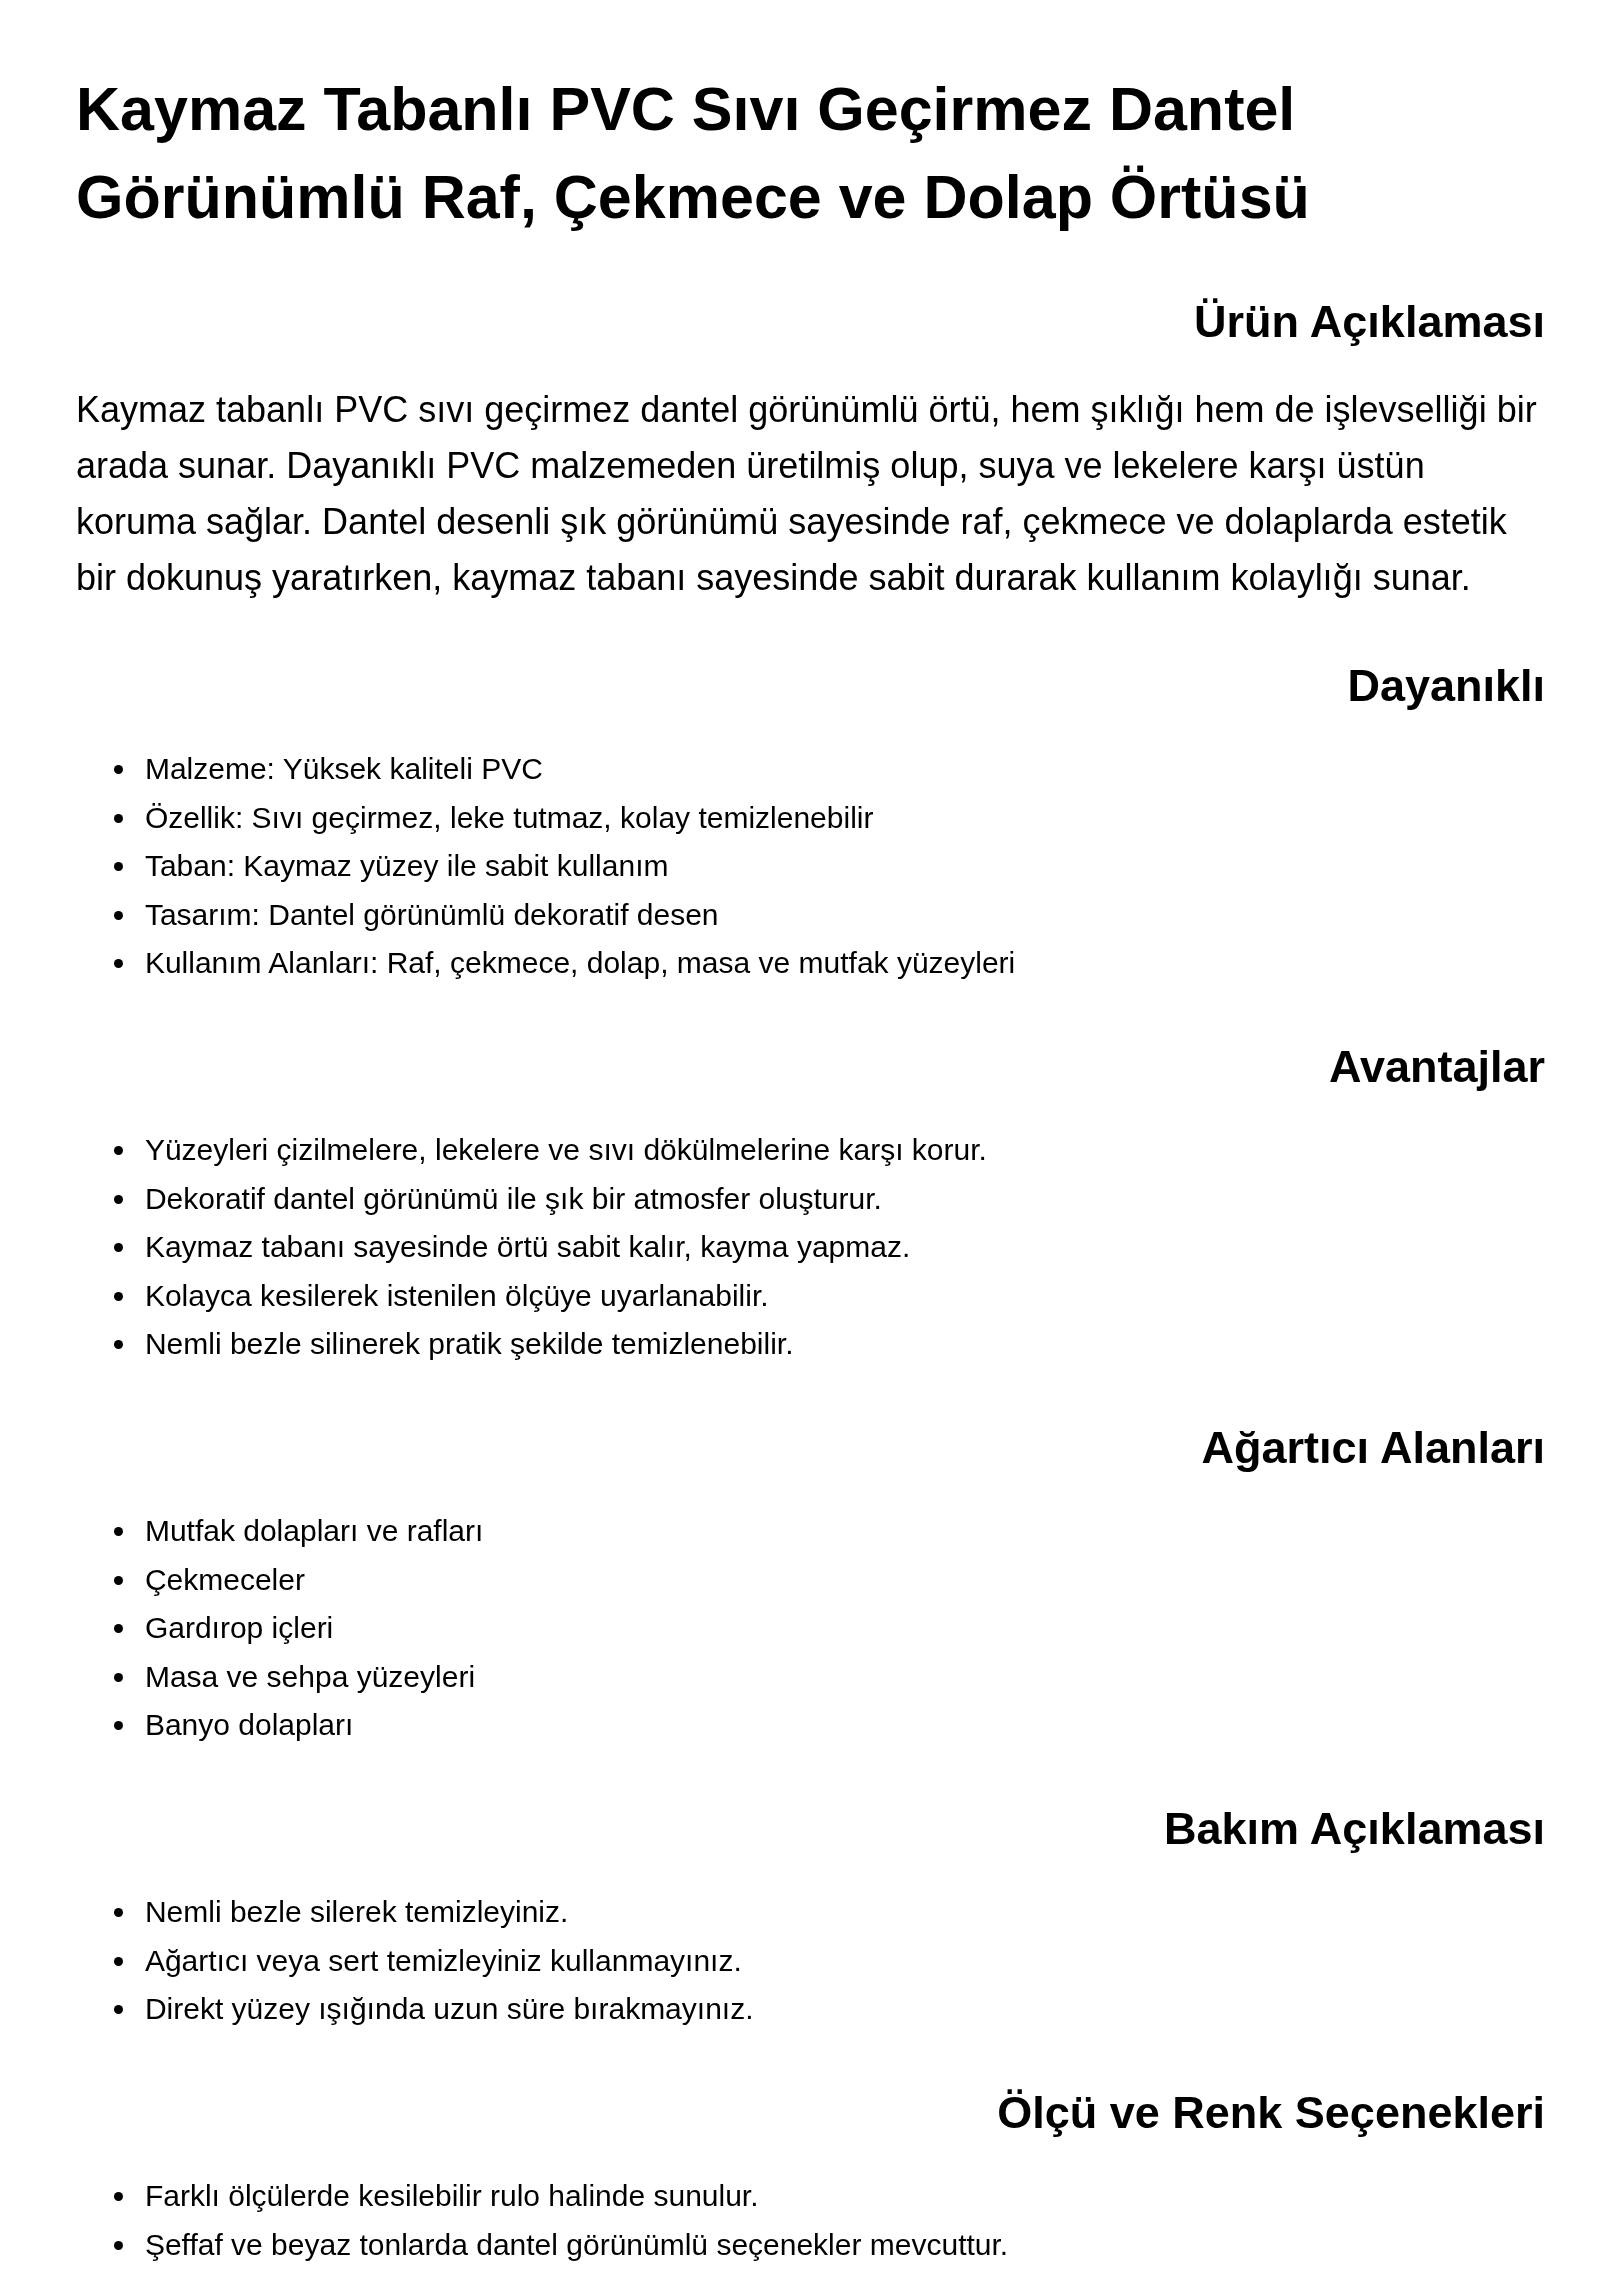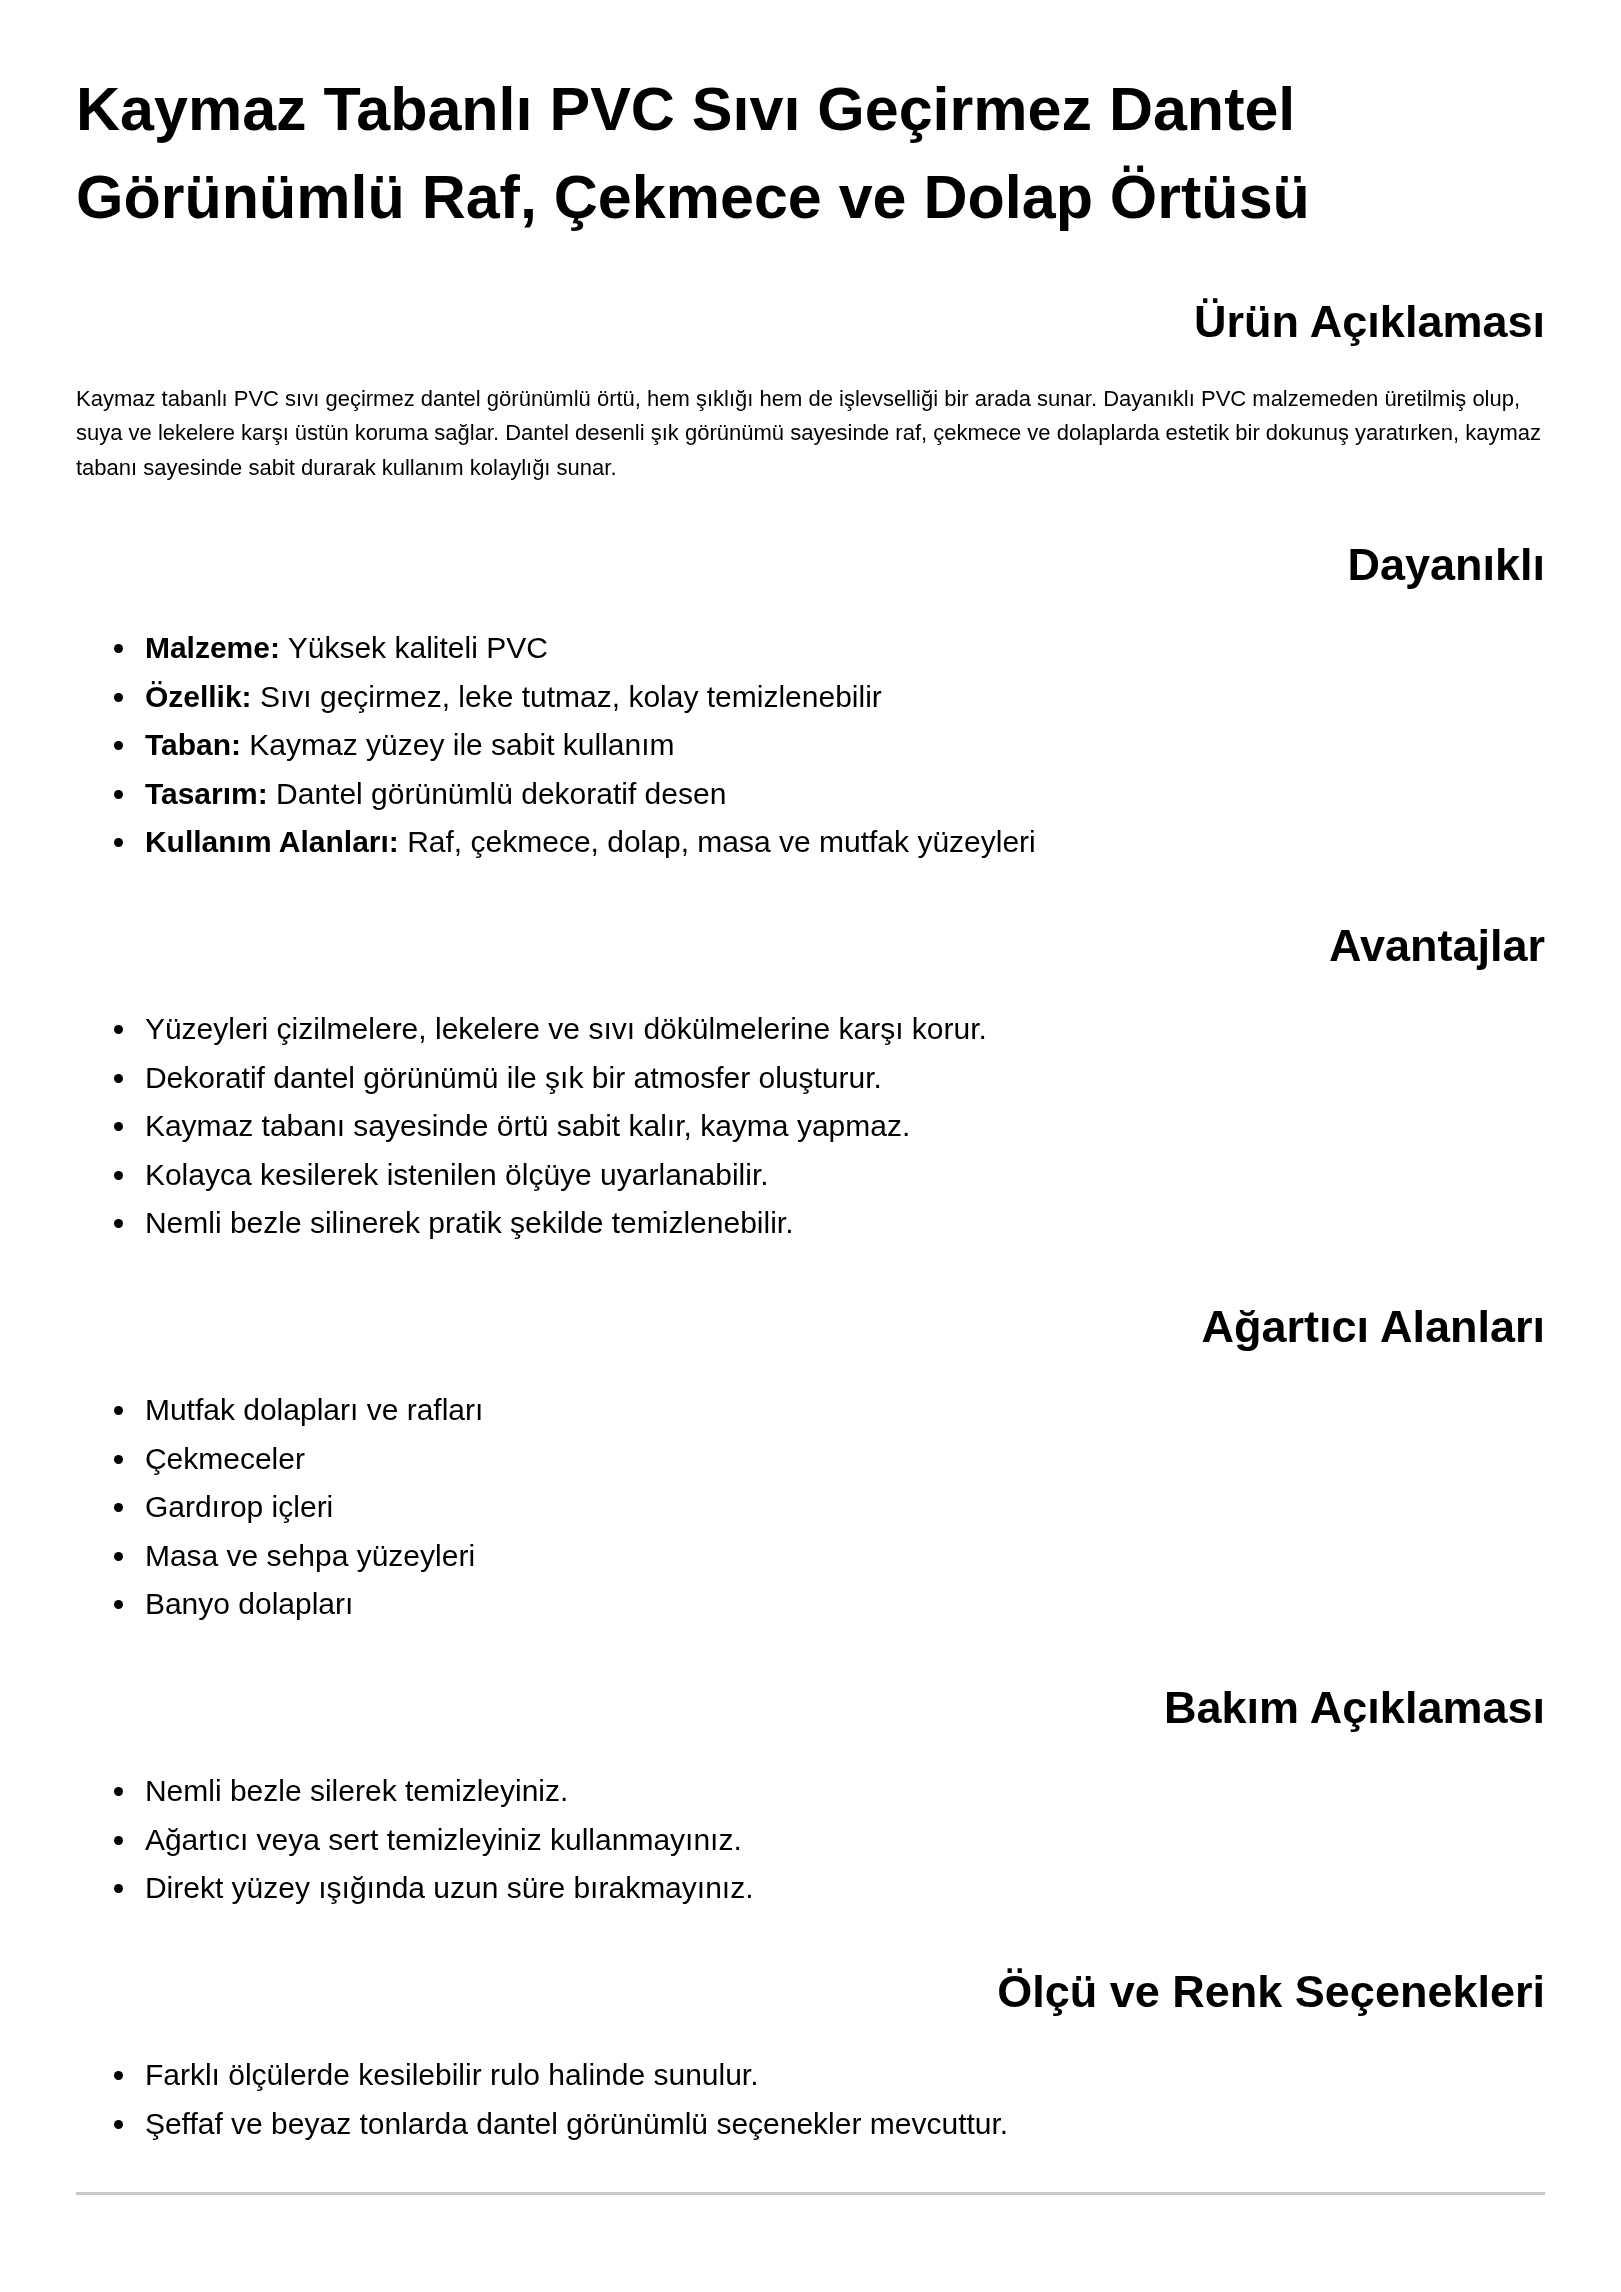--- a/index.html
+++ b/index.html
@@ -23,38 +23,38 @@
     letter-spacing: 0;
   }
   h2.section-heading {
     font-size: 45px;
     line-height: 1.3;
     font-weight: 700;
     margin: 51px 0 31px 0;
     text-align: right;
   }
   p.body-text {
-    font-size: 22px;
+    font-size: 36px;
     line-height: 1.55;
     margin: 24px 0;
   }
   ul.bullet-list {
     font-size: 30px;
     line-height: 1.55;
     margin: 29px 0;
     padding-left: 63px;
   }
   ul.bullet-list li {
     margin: 2px 0;
     padding-left: 5.9px;
   }
   ul.bullet-list li::marker {
     color: #000000;
   }
-  .item-label { font-weight: 700; margin-top: 32px; }
+  .item-label { font-weight: 400; margin-top: 32px; }
   hr.divider {
     border: none;
     height: 2.9px;
     background: #c9c9c9;
     margin: 45px 0 0 0;
   }
 </style>
 </head>
 <body>
 

